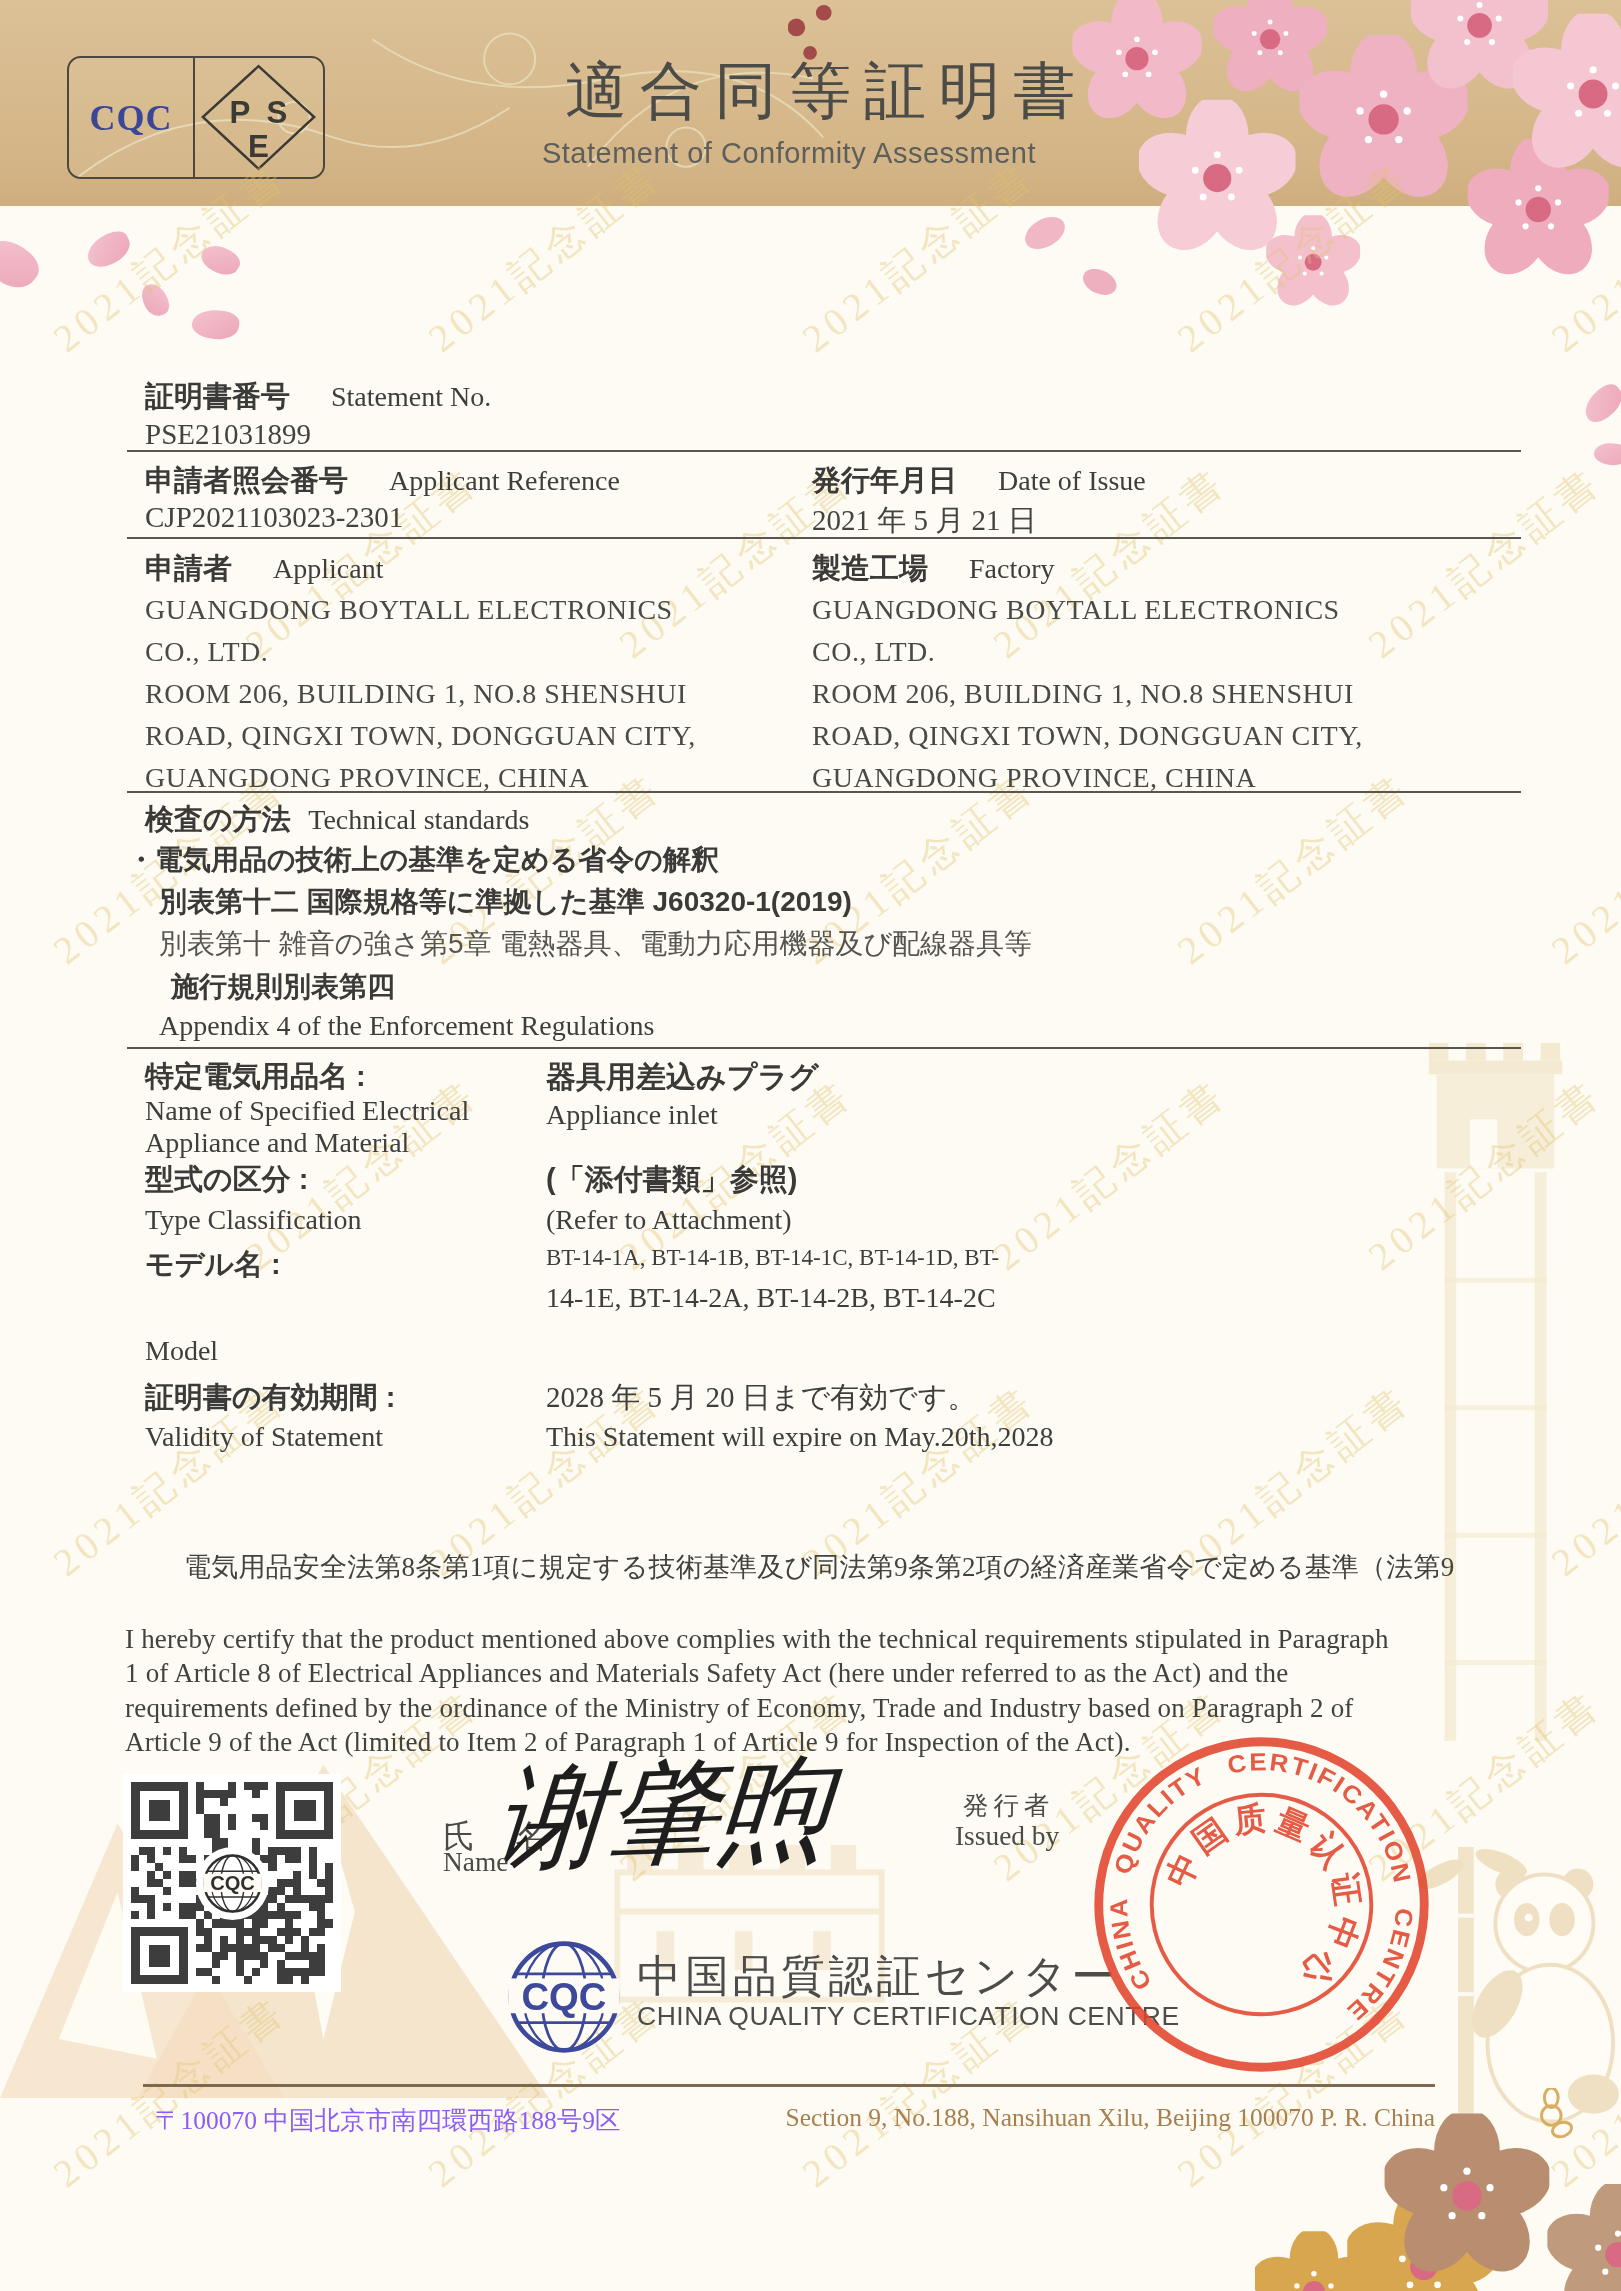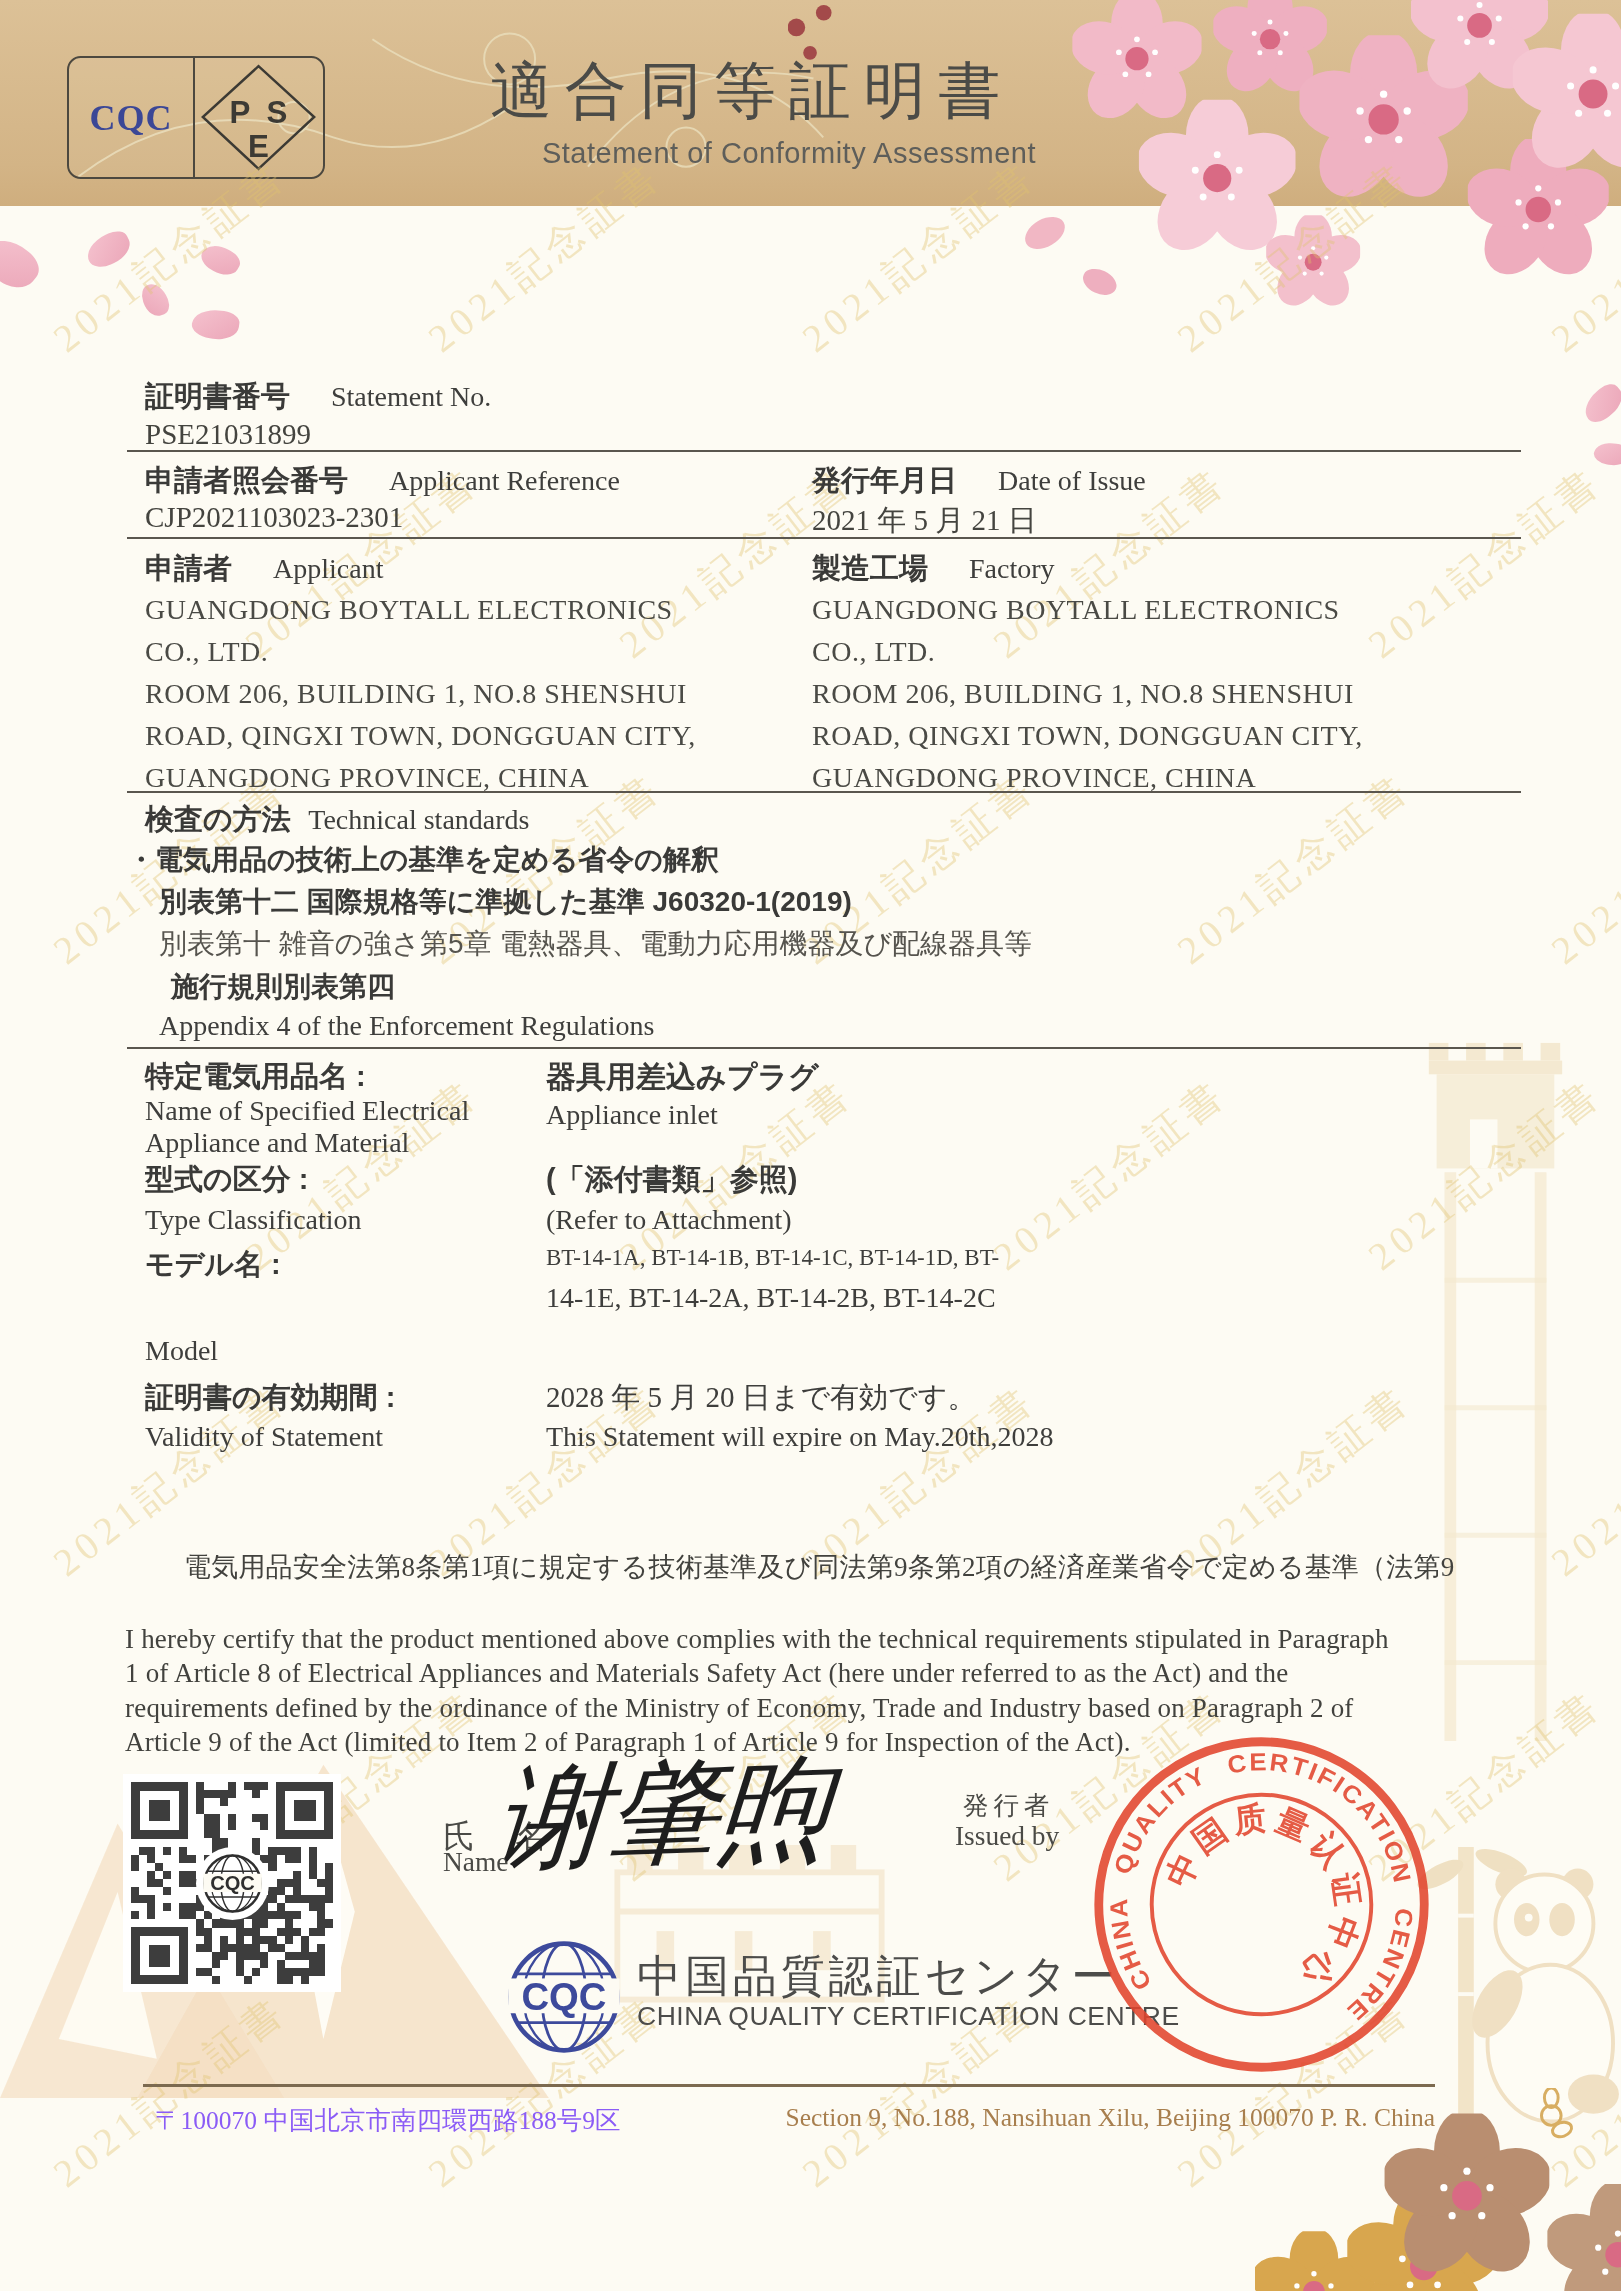--- a/index.html
+++ b/index.html
@@ -13,21 +13,21 @@
   .val{font-size:29px;color:#44443f;}
   .addr{font-size:28px;line-height:42px;color:#4a4a45;letter-spacing:0.5px;}
   .rule{position:absolute;left:127px;width:1394px;height:2px;background:#5a564e;z-index:2;}
   
   #band{left:0;top:0;width:1621px;height:206px;background:linear-gradient(180deg,#dcc197,#d3b486 80%,#cfae7e);z-index:0;}
   #logo-box{left:67px;top:56px;width:254px;height:119px;border:2px solid #4c483f;border-radius:13.7px;
             display:flex;background:rgba(255,252,242,.06);}
   #logo-left{width:124px;display:flex;align-items:center;justify-content:center;
              font-weight:700;font-size:36px;color:#3b4796;letter-spacing:1px;}
   #logo-right{width:127px;border-left:2px solid #4c483f;position:relative;}
-  #title{left:490px;top:49px;width:598px;text-align:left;font-size:62px;letter-spacing:12.7px;color:#4b4b47;z-index:1;}
+  #title{left:490px;top:49px;width:598px;text-align:right;font-size:62px;letter-spacing:12.7px;color:#4b4b47;z-index:1;}
   #subtitle{left:490px;top:137px;width:598px;text-align:center;font-size:29px;color:#5e5e5a;letter-spacing:0.5px;z-index:1;}
   
   .wm{position:absolute;transform:rotate(-38deg);font-family:"Liberation Serif","DejaVu Serif",serif;
       font-size:39px;letter-spacing:5.9px;color:rgba(224,195,110,.38);white-space:nowrap;z-index:1;pointer-events:none;}
   .z2{z-index:2;}
   .petal{position:absolute;background:linear-gradient(140deg,#f5c3cf,#eba6b8);border-radius:62% 38% 55% 45%;z-index:1;}
   
   .dline{position:absolute;left:125px;width:1313px;font-size:27px;color:#42423e;letter-spacing:0.2px;z-index:2;}
   
   #qr{left:123px;top:1774px;width:218px;height:218px;background:#fff;z-index:2;}

